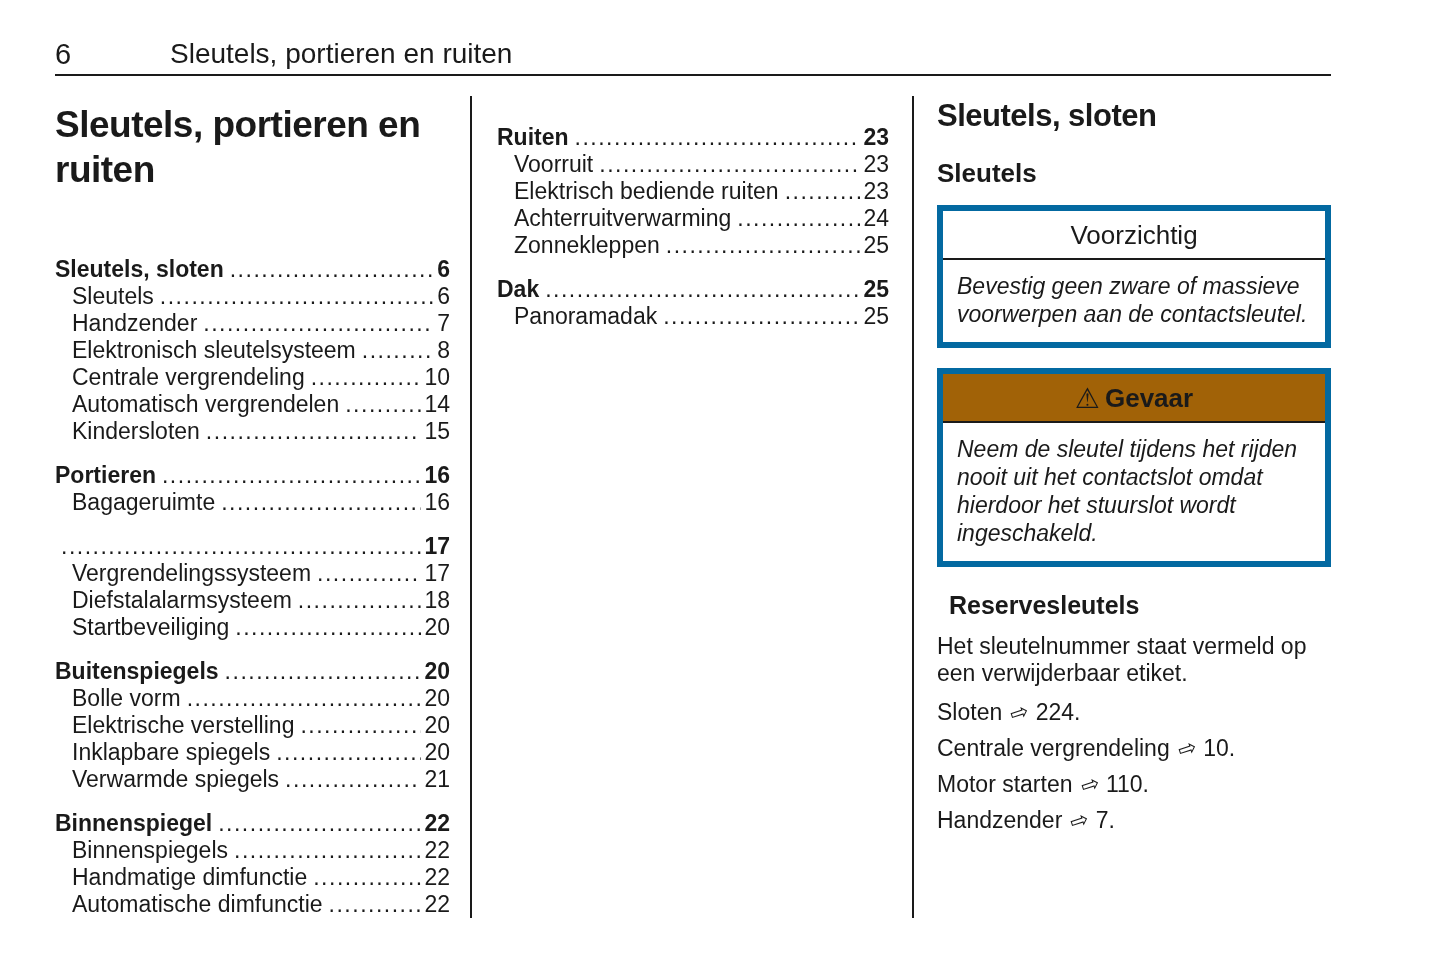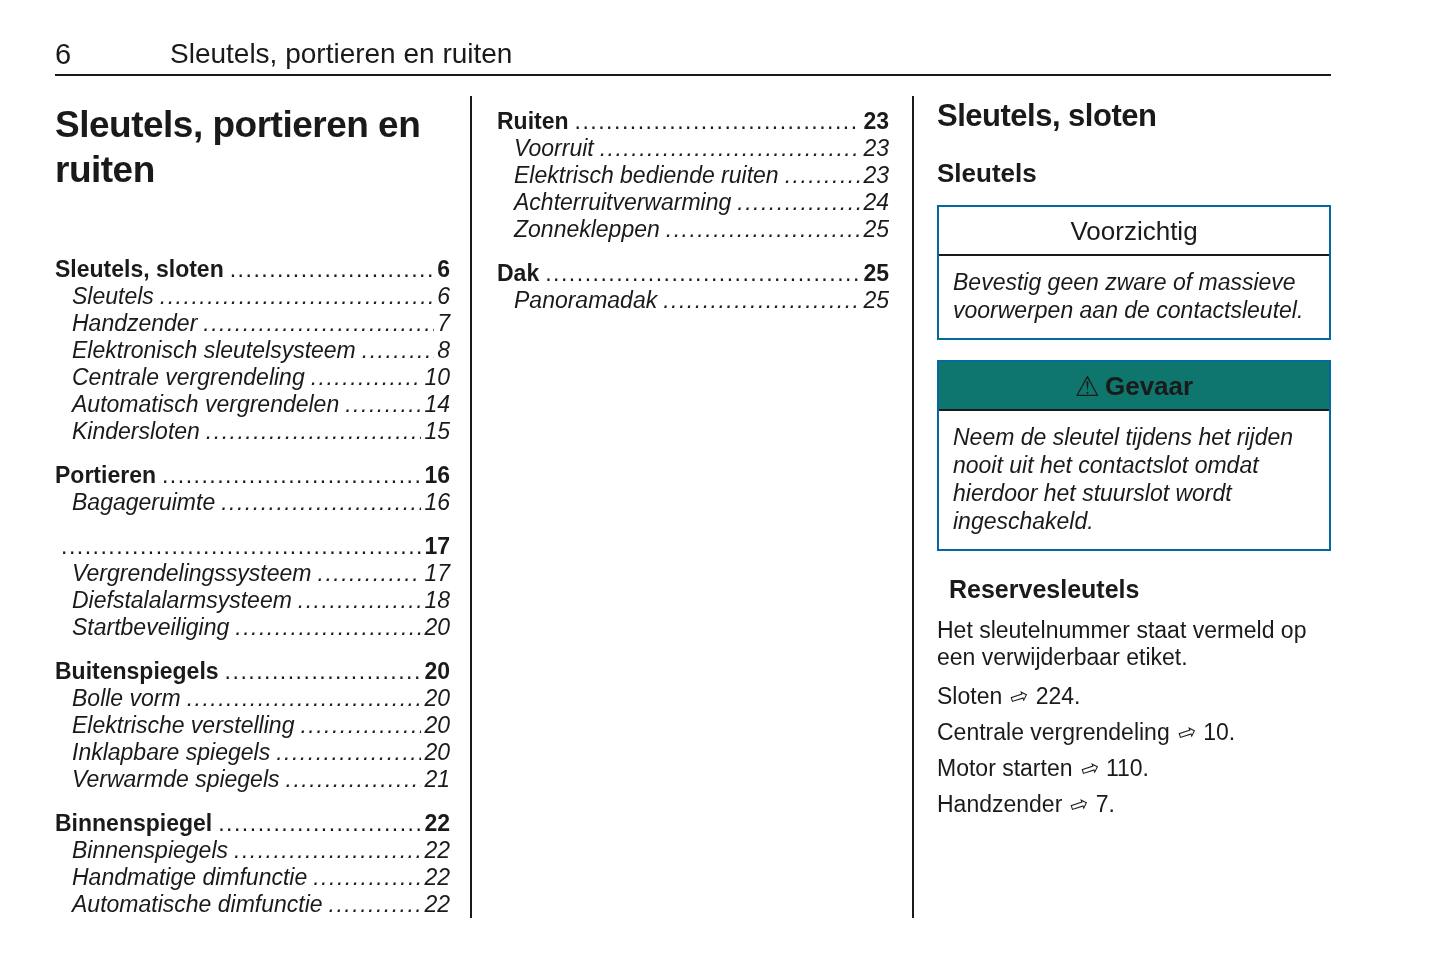--- a/index.html
+++ b/index.html
@@ -30,37 +30,37 @@
 
   .doc-title {
     font-size:37px; font-weight:700; line-height:45px;
     letter-spacing:-0.5px; margin:0 0 64px 0; width:382px;
   }
 
   
   .toc { display:block; }
   .toc-row { display:flex; align-items:baseline; font-size:23px; line-height:27px; }
   .toc-row.main { font-weight:700; margin-top:17px; }
-  .toc:first-child .toc-row:first-child, .toc .toc-row.first { margin-top:0; }
-  .toc-row.sub { padding-left:17px;font-style:italic; }
+  .toc:first-child .toc-row:first-child, .toc .toc-row.first { margin-top:16px; }
+  .toc-row.sub { padding-left:17px; }
   .toc-label { white-space:nowrap; }
   .toc-leader { flex:1 1 auto; overflow:hidden; white-space:nowrap; margin:0 3px 0 6px; min-width:10px; font-weight:400; }
   .toc-leader::after { content:"...................................................................................."; letter-spacing:1.5px; }
   .toc-row.main .toc-leader::after { font-weight:400; }
   .toc-page { white-space:nowrap; }
 
   
   .section-title { font-size:31px; font-weight:700; letter-spacing:-0.5px; margin:0 0 24px 0; line-height:36px; }
   .sub-title     { font-size:26px; font-weight:700; margin:0 0 17px 0; line-height:30px; }
 
-  .warn-box { border:2px solid #0369a1; }
+  .warn-box { border:6px solid #0369a1; }
   .box-header { text-align:center; font-size:26px; line-height:30px; padding:9px 0 8px 0; border-bottom:2px solid #1a1a1a; }
   .caution-box .box-header { font-weight:400; background:#ffffff; }
   .danger-box { margin-top:20px; }
-  .danger-box .box-header { font-weight:700; background:#0f766e; }
+  .danger-box .box-header { font-weight:700; background:#a16207; }
   .danger-icon { font-weight:400; font-size:28px; margin-right:5px; font-family:"DejaVu Sans",sans-serif; position:relative; top:1px; }
   .box-body { font-size:23px; line-height:28px; padding:12px 12px 14px 14px;font-style:italic; }
 
   .spare-title { font-size:25px; font-weight:700; margin:24px 0 13px 12px; line-height:29px; }
   .para { font-size:23px; line-height:27px; margin:0 0 12px 0; }
   .ref { font-size:23px; line-height:27px; margin:0 0 9px 0; }
   .ref-arrow { display:inline-block; transform:rotate(-18deg); margin:0 7px 0 8px; font-family:"DejaVu Sans",sans-serif; font-size:22px; }
 </style>
 </head>
 <body>

